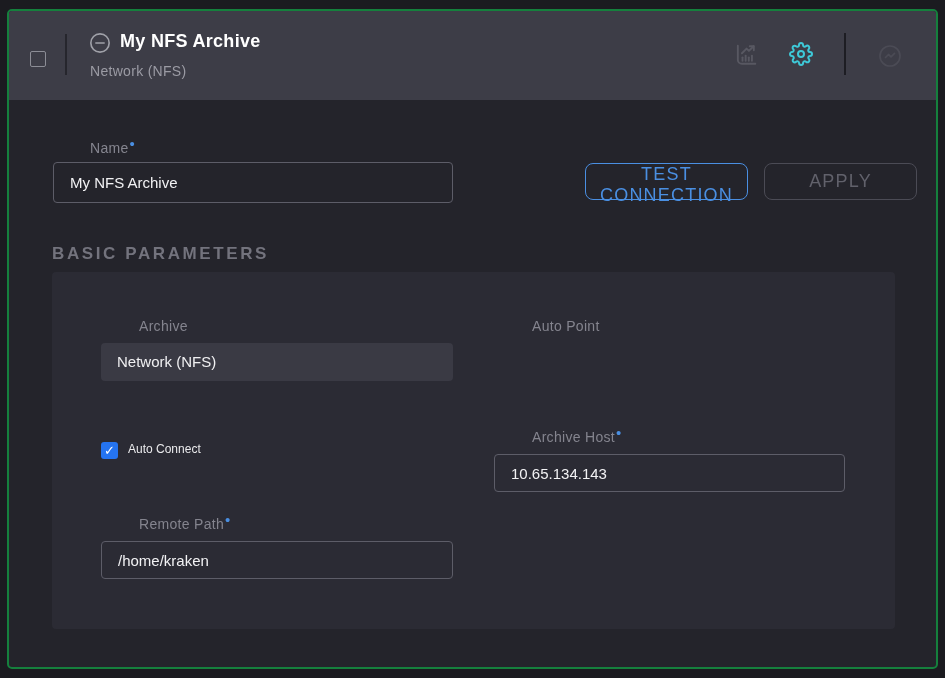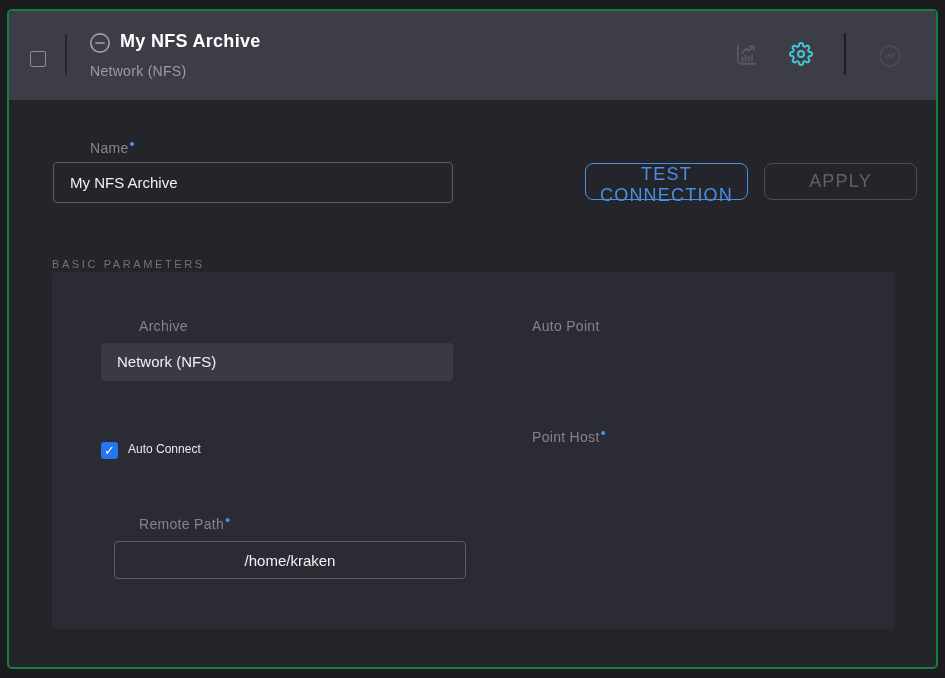--- a/index.html
+++ b/index.html
@@ -100,22 +100,22 @@
     left: 576px; top: 152px; width: 163px;
     border: 1px solid #4a8fe2; color: #4a8fe2;
   }
   .btn-apply {
     left: 755px; top: 152px; width: 153px;
     border: 1px solid #4b4b55; color: #61616b;
     cursor: default;
   }
 
   .section-title {
-    position: absolute; left: 43px; top: 247px;
-    font-size: 11px; font-weight: 400;
+    position: absolute; left: 43px; top: 233px;
+    font-size: 17px; font-weight: 700;
     letter-spacing: 2.6px; color: #73737d;
   }
 
   .panel {
     position: absolute;
     left: 43px; top: 261px;
     width: 843px; height: 357px;
     background: #2b2b34;
     border-radius: 4px;
   }
@@ -148,21 +148,21 @@
     text-align: center; line-height: 17px;
   }
   .auto-label {
     position: absolute; left: 27px; top: 1px;
     font-size: 12px; color: #eaeaec; white-space: nowrap;
   }
 
   .rhost-label { left: 442px; top: 157px; }
   .rhost-input { left: 442px; top: 182px; width: 351px; height: 38px; }
   .rpath-label { left: 49px;  top: 244px; }
-  .rpath-input { left: 62px;  top: 269px; width: 352px; height: 38px; text-align: center; }
+  .rpath-input { left: 49px;  top: 269px; width: 352px; height: 38px; }
 
   svg { display: block; }
 </style>
 </head>
 <body>
 
 <div class="stage">
   <div class="card">
 
     <div class="card-header">
@@ -221,20 +221,21 @@
       <div class="field-label loc-label">Archive</div>
       <div class="readonly-field loc-field">Network (NFS)</div>
 
       <div class="field-label mnt-label">Auto Point</div>
 
       <div class="auto-row">
         <span class="auto-checkbox"><span>✓</span></span>
         <span class="auto-label">Auto Connect</span>
       </div>
 
-      <div class="field-label rhost-label"><span>Point Host</span><span class="req">•</span></div>
+      <div class="field-label rhost-label"><span>Archive Host</span><span class="req">•</span></div>
+      <input class="text-input rhost-input" type="text" value="10.65.134.143" style="">
 
       <div class="field-label rpath-label"><span>Remote Path</span><span class="req">•</span></div>
       <input class="text-input rpath-input" type="text" value="/home/kraken" style="">
 
     </div>
   </div>
 </div>
 
 </body></html>

